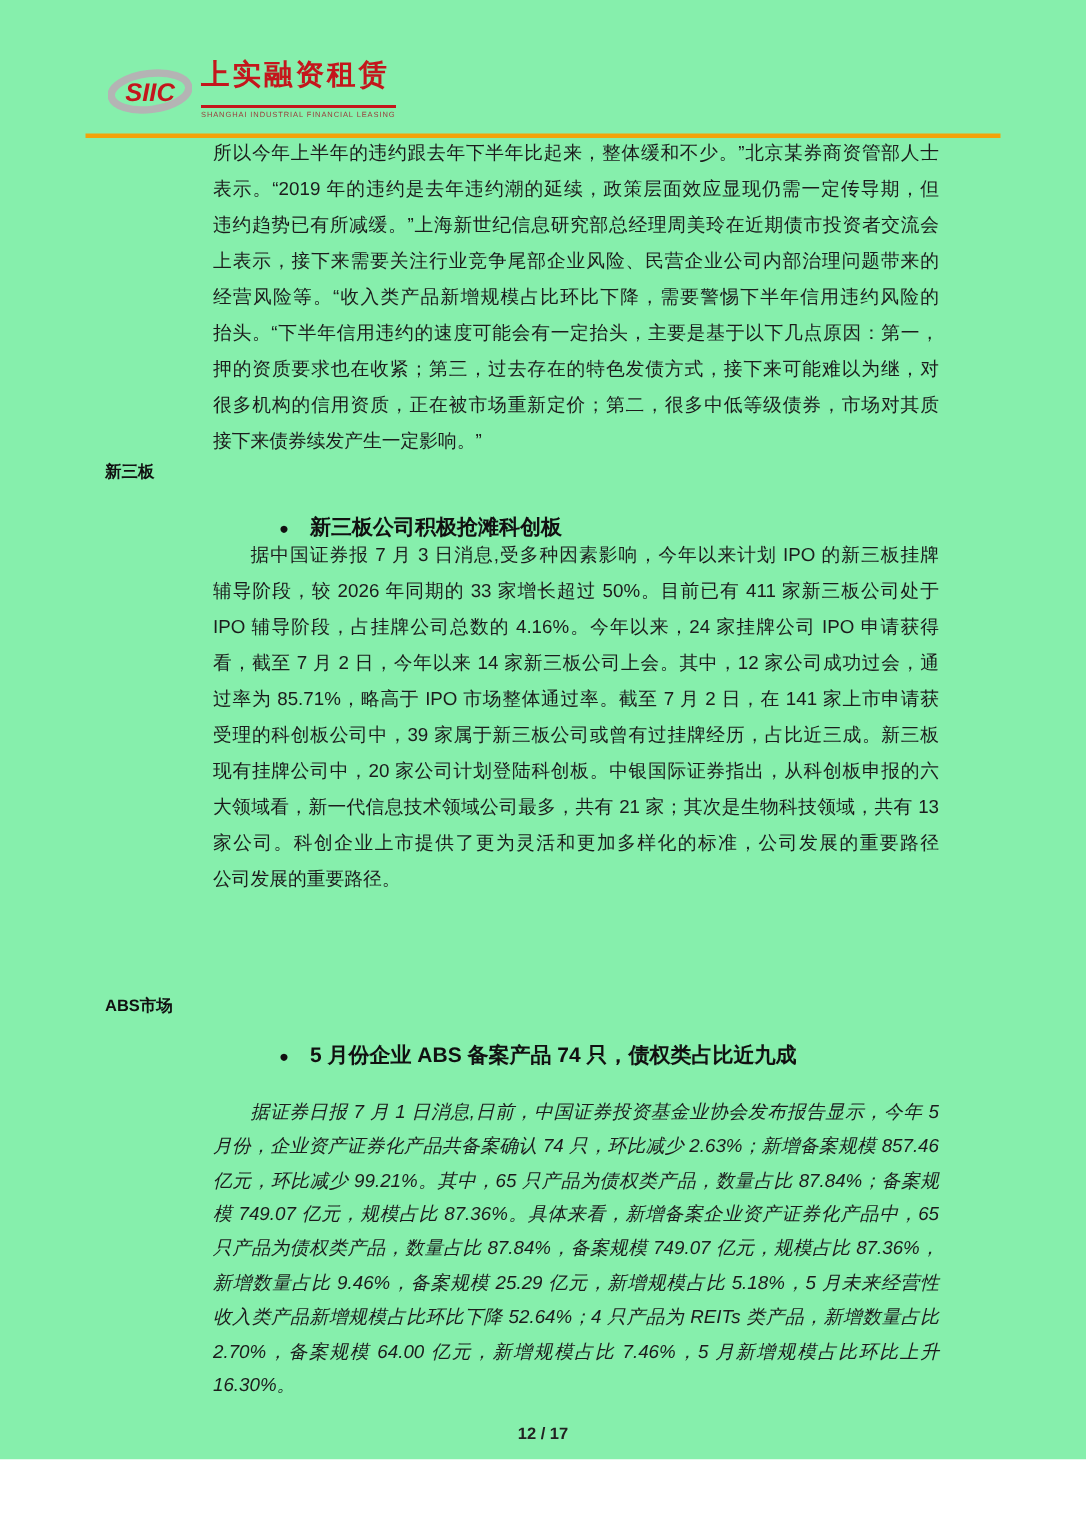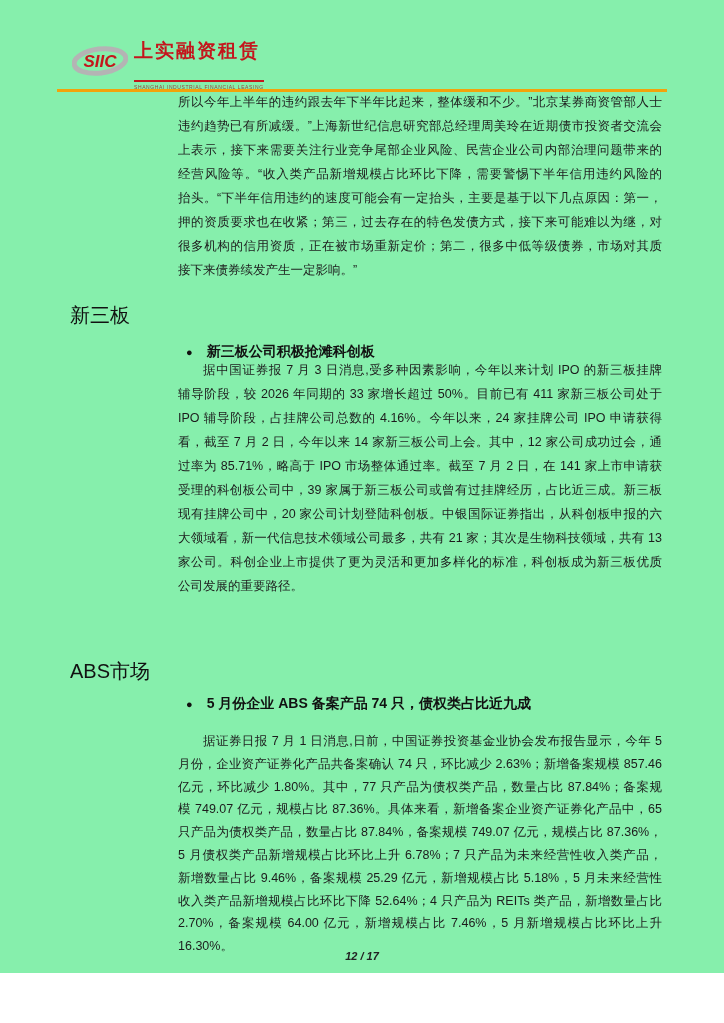--- a/index.html
+++ b/index.html
@@ -6,43 +6,43 @@
   .page {
     position:relative; width:724px; height:973px; background:#86efac;
     font-family:"Liberation Sans", sans-serif; color:#1e1e1e; overflow:hidden;
   }
   
   .logo { position:absolute; left:72px; top:40px; display:flex; align-items:flex-start; }
   .logo-mark { position:relative; width:56px; height:40px; flex:0 0 auto; }
   .logo-text { margin-left:6px; }
   .logo-cn {
     font-size:19px; font-weight:bold; color:#c4161c; letter-spacing:2px;
-    border-bottom:2px solid #c4161c; padding-bottom:18px; line-height:22px;
+    border-bottom:2px solid #c4161c; padding-bottom:8px; line-height:22px;
   }
   .logo-en {
     font-size:5px; color:#9b3a3a; letter-spacing:0.6px; margin-top:2px; white-space:nowrap;
   }
   .header-rule { position:absolute; left:57px; top:89px; width:610px; height:3px; background:#f2a30a; }
   
   .block { position:absolute; left:70px; width:592px; }
-  .para { margin-left:108px; width:484px; font-size:12.5px; line-height:24px; color:#1c1c1c; }
-  .para2 { line-height:22.8px; }
+  .para { margin-left:72px; width:484px; font-size:12.5px; line-height:24px; color:#1c1c1c; }
+  .para2 { line-height:22.8px;font-style:italic; }
   .tline { text-align:justify; text-align-last:justify; text-justify:inter-ideograph; }
   .para .tline:last-child { text-align-last:left; }
   .indent-first .tline:first-child { text-indent:2em; }
-  .section-heading { font-size:20px; font-weight:normal; color:#111; line-height:18px; }
+  .section-heading { font-size:11px; font-weight:bold; color:#111; line-height:18px; }
   .bullet-row {
     margin-left:108px; display:flex; align-items:baseline;
     font-size:14px; font-weight:bold; color:#111; line-height:18px;
   }
   .bullet-dot { font-size:11px; margin:0 14px 0 8px; flex:0 0 auto; }
   
   .page-number {
     position:absolute; left:0; top:950px; width:724px; text-align:center;
-    font-size:11px; font-weight:bold; color:#222;font-style:italic;
+    font-size:11px; font-weight:bold; color:#222;
   }
   .footer-rule { position:absolute; left:57px; top:998px; width:610px; height:2px; background:#f2a30a; }
   .footer-cap { position:absolute; top:996px; width:13px; height:5px; background:#f2a30a; }
   .footer-cap.left { left:57px; }
   .footer-cap.right { left:654px; }
 </style>
 </head>
 <body>
 
 <div class="page">
@@ -57,20 +57,21 @@
     <div class="logo-text">
       <div class="logo-cn">上实融资租赁</div>
       <div class="logo-en">SHANGHAI INDUSTRIAL FINANCIAL LEASING</div>
     </div>
   </div>
   <div class="header-rule"></div>
 
   <div class="block" style="top:90px;">
     <div class="para">
         <div class="tline">所以今年上半年的违约跟去年下半年比起来，整体缓和不少。”北京某券商资管部人士</div>
+        <div class="tline">表示。“2019 年的违约是去年违约潮的延续，政策层面效应显现仍需一定传导期，但</div>
         <div class="tline">违约趋势已有所减缓。”上海新世纪信息研究部总经理周美玲在近期债市投资者交流会</div>
         <div class="tline">上表示，接下来需要关注行业竞争尾部企业风险、民营企业公司内部治理问题带来的</div>
         <div class="tline">经营风险等。“收入类产品新增规模占比环比下降，需要警惕下半年信用违约风险的</div>
         <div class="tline">抬头。“下半年信用违约的速度可能会有一定抬头，主要是基于以下几点原因：第一，</div>
         <div class="tline">押的资质要求也在收紧；第三，过去存在的特色发债方式，接下来可能难以为继，对</div>
         <div class="tline">很多机构的信用资质，正在被市场重新定价；第二，很多中低等级债券，市场对其质</div>
         <div class="tline">接下来债券续发产生一定影响。”</div>
       </div>
   </div>
 
@@ -86,42 +87,41 @@
   <div class="block" style="top:358px;">
     <div class="para indent-first">
         <div class="tline">据中国证券报 7 月 3 日消息,受多种因素影响，今年以来计划 IPO 的新三板挂牌</div>
         <div class="tline">辅导阶段，较 2026 年同期的 33 家增长超过 50%。目前已有 411 家新三板公司处于</div>
         <div class="tline">IPO 辅导阶段，占挂牌公司总数的 4.16%。今年以来，24 家挂牌公司 IPO 申请获得</div>
         <div class="tline">看，截至 7 月 2 日，今年以来 14 家新三板公司上会。其中，12 家公司成功过会，通</div>
         <div class="tline">过率为 85.71%，略高于 IPO 市场整体通过率。截至 7 月 2 日，在 141 家上市申请获</div>
         <div class="tline">受理的科创板公司中，39 家属于新三板公司或曾有过挂牌经历，占比近三成。新三板</div>
         <div class="tline">现有挂牌公司中，20 家公司计划登陆科创板。中银国际证券指出，从科创板申报的六</div>
         <div class="tline">大领域看，新一代信息技术领域公司最多，共有 21 家；其次是生物科技领域，共有 13</div>
-        <div class="tline">家公司。科创企业上市提供了更为灵活和更加多样化的标准，科创板成为新三板优质</div>
+        <div class="tline">家公司。科创企业上市提供了更为灵活和更加多样化的标准，公司发展的重要路径</div>
         <div class="tline">公司发展的重要路径。</div>
       </div>
   </div>
 
   <div class="block" style="top:662px;">
     <div class="section-heading">ABS市场</div>
   </div>
   <div class="block" style="top:694px;">
     <div class="bullet-row">
       <span class="bullet-dot">●</span>
       <span>5 月份企业 ABS 备案产品 74 只，债权类占比近九成</span>
     </div>
   </div>
   <div class="block" style="top:730px;">
     <div class="para para2 indent-first">
         <div class="tline">据证券日报 7 月 1 日消息,日前，中国证券投资基金业协会发布报告显示，今年 5</div>
         <div class="tline">月份，企业资产证券化产品共备案确认 74 只，环比减少 2.63%；新增备案规模 857.46</div>
-        <div class="tline">亿元，环比减少 1.80%。其中，77 只产品为债权类产品，数量占比 87.84%；备案规</div>
+        <div class="tline">亿元，环比减少 99.21%。其中，65 只产品为债权类产品，数量占比 87.84%；备案规</div>
         <div class="tline">模 749.07 亿元，规模占比 87.36%。具体来看，新增备案企业资产证券化产品中，65</div>
         <div class="tline">只产品为债权类产品，数量占比 87.84%，备案规模 749.07 亿元，规模占比 87.36%，</div>
-        <div class="tline">5 月债权类产品新增规模占比环比上升 6.78%；7 只产品为未来经营性收入类产品，</div>
         <div class="tline">新增数量占比 9.46%，备案规模 25.29 亿元，新增规模占比 5.18%，5 月未来经营性</div>
         <div class="tline">收入类产品新增规模占比环比下降 52.64%；4 只产品为 REITs 类产品，新增数量占比</div>
         <div class="tline">2.70%，备案规模 64.00 亿元，新增规模占比 7.46%，5 月新增规模占比环比上升</div>
         <div class="tline">16.30%。</div>
       </div>
   </div>
 
   <div class="page-number">12 / 17</div>
   <div class="footer-cap left"></div>
   <div class="footer-rule"></div>

